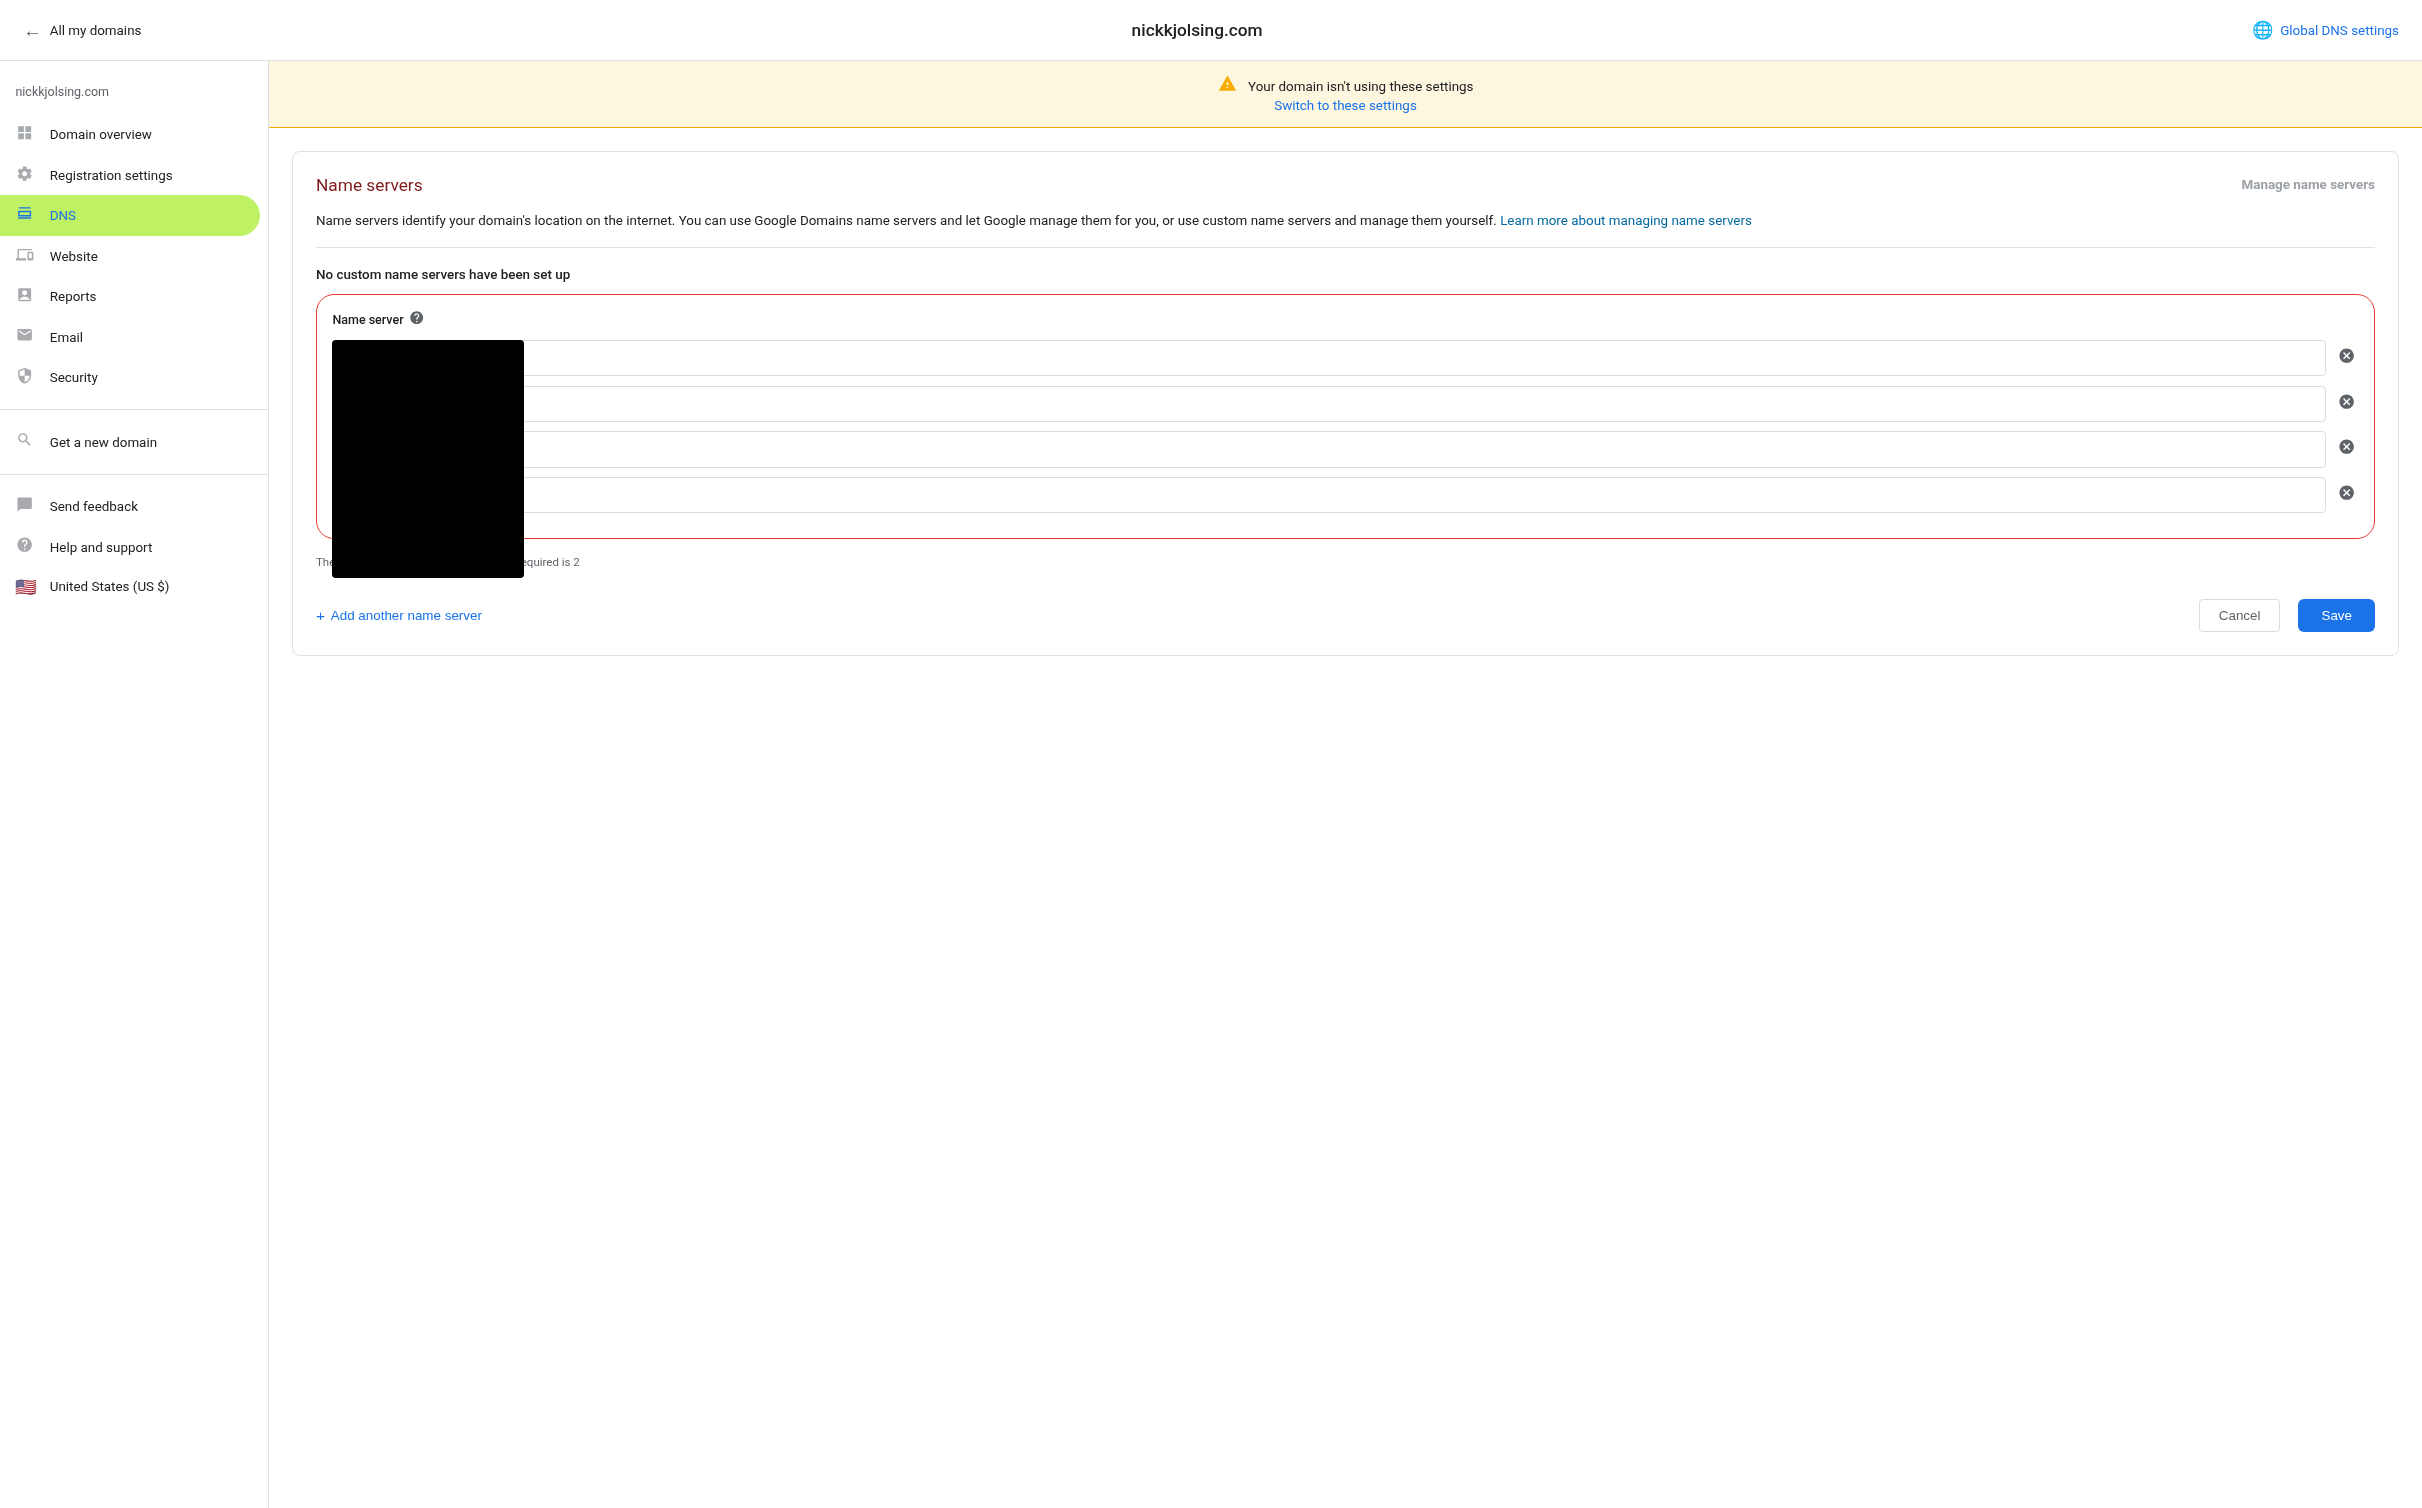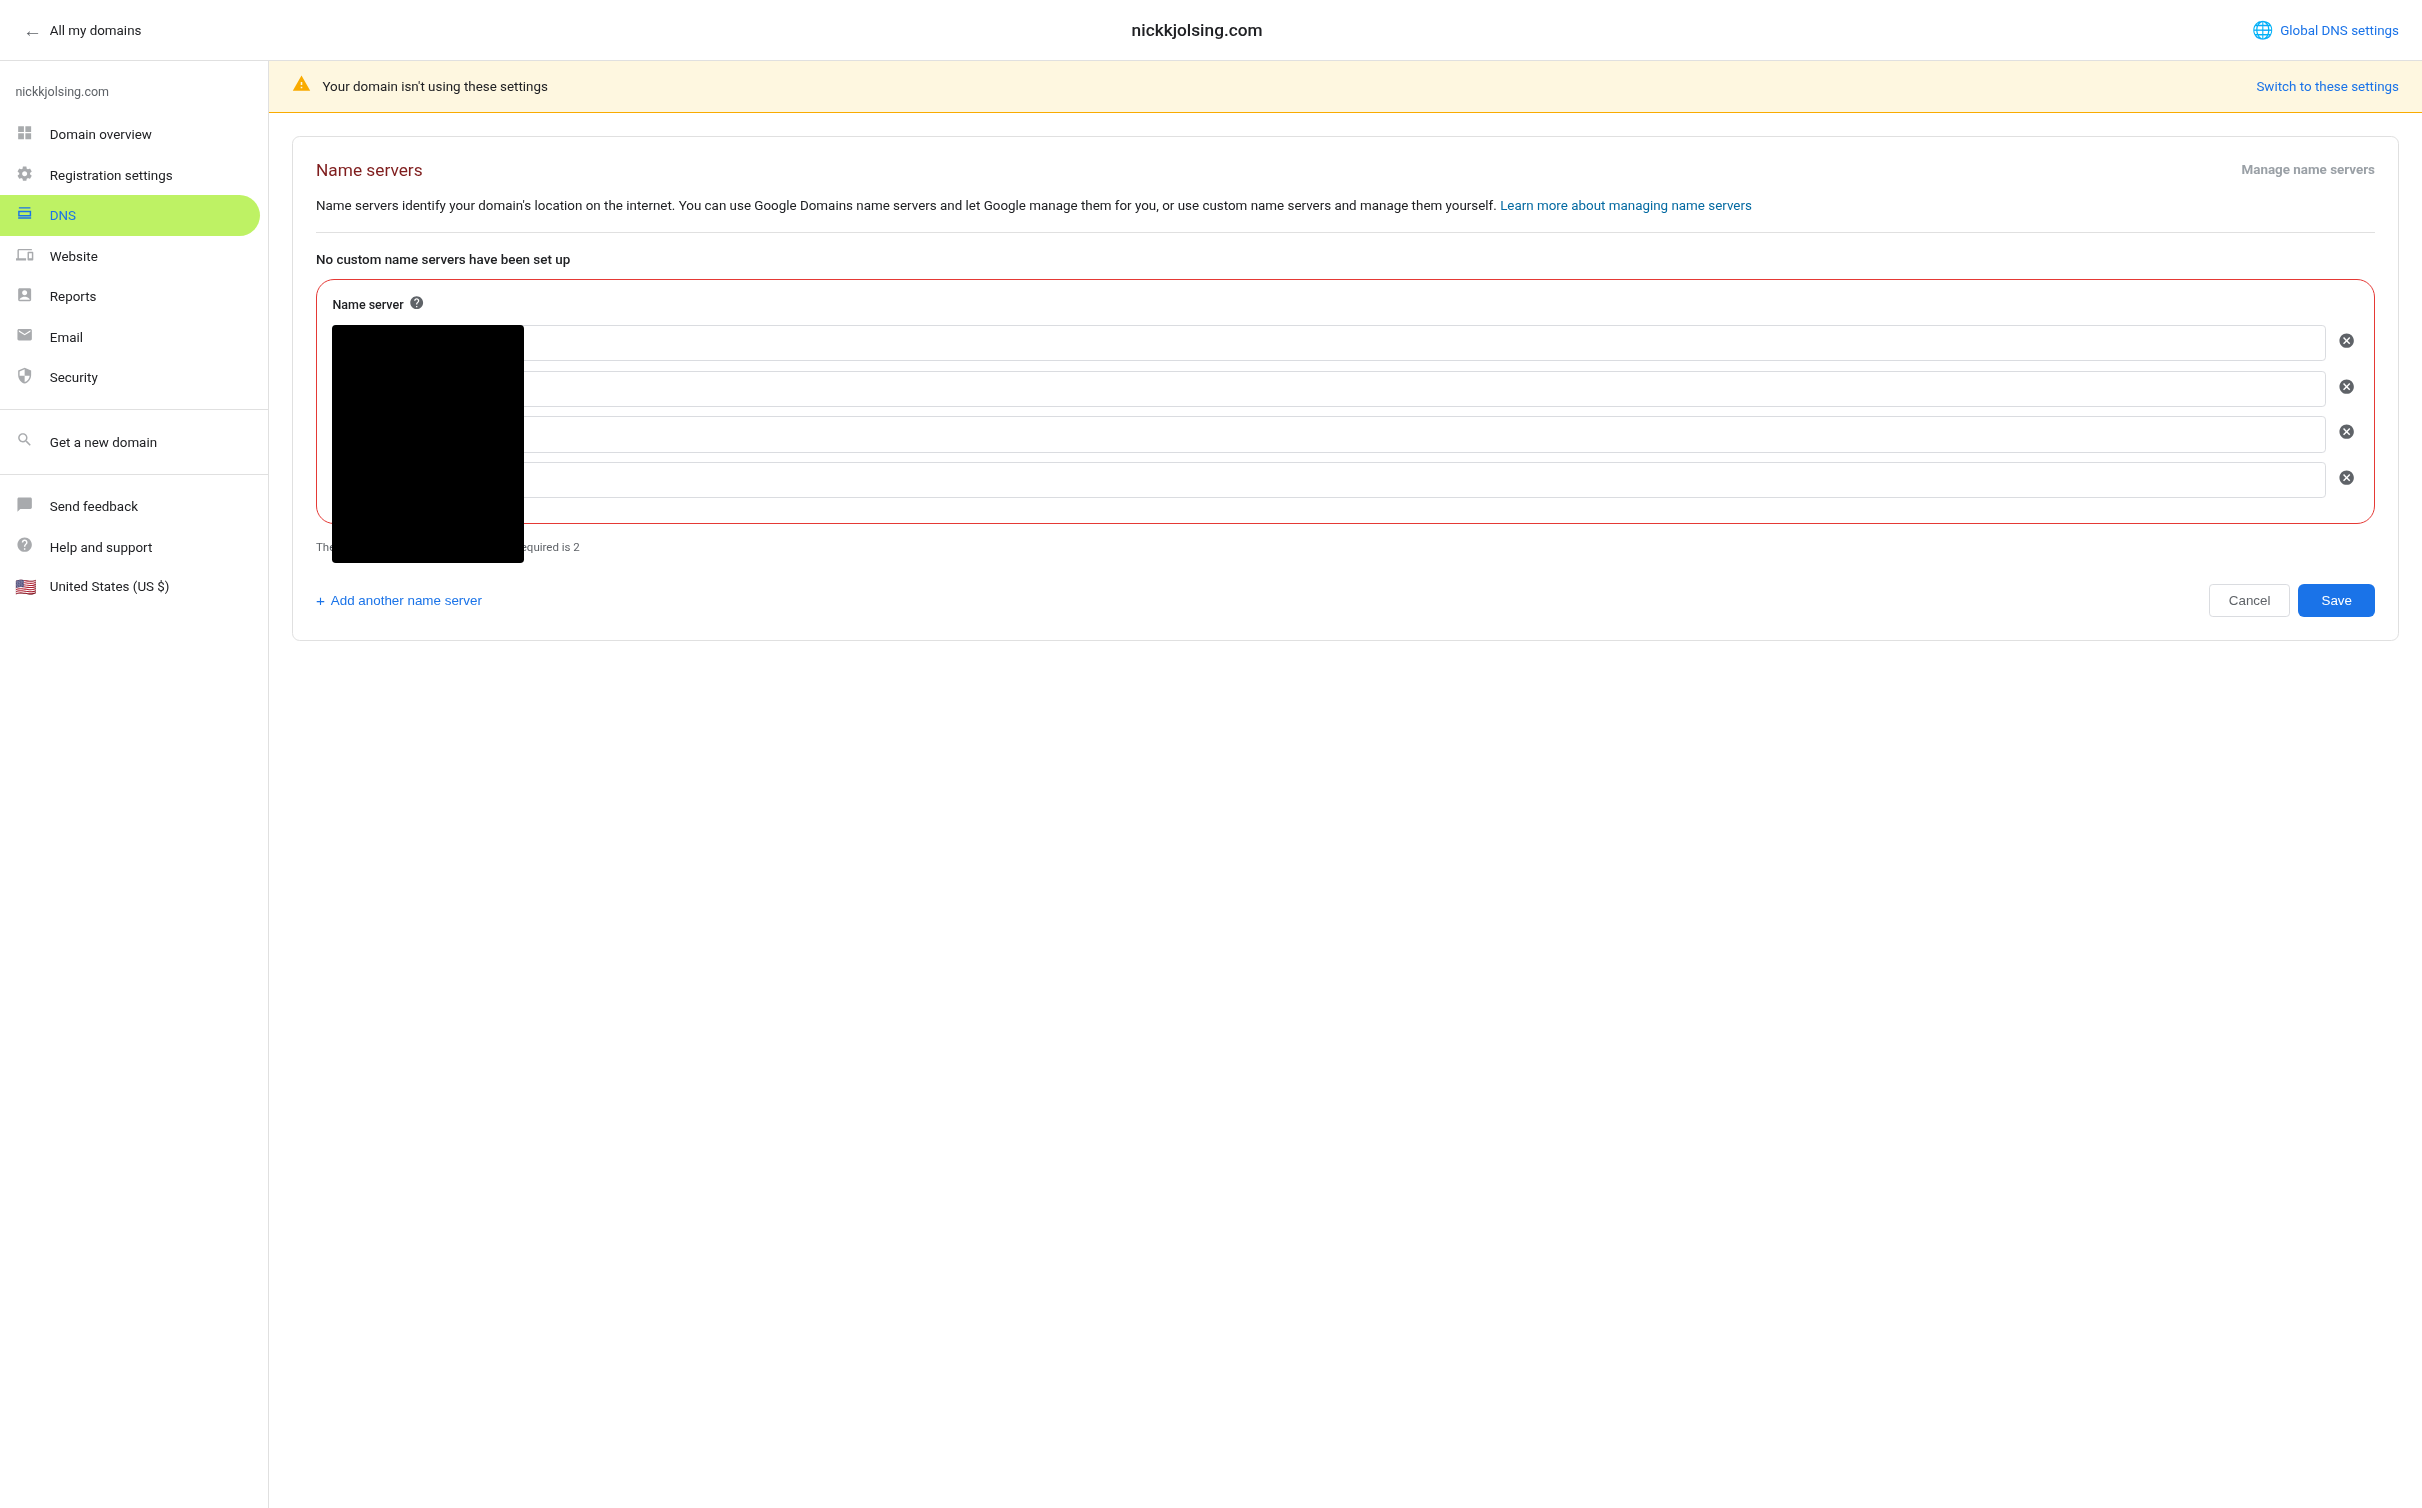--- a/index.html
+++ b/index.html
@@ -44,20 +44,21 @@
       padding: 15.4px 0; font-size: 13.4px; color: #5f6368; cursor: pointer;
       border-bottom: 1.9px solid transparent; margin-bottom: -1px;
     }
     .tab-item.active { color: #1a73e8; border-bottom-color: #1a73e8; font-weight: 500; }
 
     
     .warning-banner {
       display: flex; align-items: center; justify-content: space-between;
       background: #fef7e0; padding: 13.4px 23px; margin: 0;
       border-bottom: 1px solid #f9ab00;
+      flex-direction: column;
     }
     .warning-left { display: flex; align-items: center; gap: 11.5px; }
     .warning-icon { color: #f9ab00; font-size: 19px; }
     .warning-text { font-size: 13.4px; color: #202124; }
     .warning-action { color: #1a73e8; font-size: 13.4px; cursor: pointer; }
 
     
     .card { margin: 23px; border: 1px solid #e0e0e0; border-radius: 7.7px; background: #fff; }
 
     
@@ -96,21 +97,21 @@
     
     .min-note { padding: 7.7px 23px 15.4px 23px; font-size: 11.5px; color: #5f6368; }
 
     
     .card-footer {
       display: flex; align-items: center; justify-content: space-between;
       padding: 15.4px 23px 23px 23px;
     }
     .add-server-btn { display: flex; align-items: center; gap: 5.8px; color: #1a73e8; font-size: 13.4px; cursor: pointer; background: none; border: none; }
     .add-server-plus { font-size: 15.4px; font-weight: 500; }
-    .footer-actions { display: flex; gap: 8px; }
+    .footer-actions { display: flex; gap: 18px; }
     .cancel-btn {
       padding: 7.7px 19px; border: 1px solid #dadce0; border-radius: 3.8px;
       font-size: 13.4px; color: #5f6368; cursor: pointer; background: #fff;
     }
     .save-btn {
       padding: 7.7px 23px; background: #1a73e8; color: #fff;
       border: none; border-radius: 6px; font-size: 13.4px; cursor: pointer; font-weight: 500;
     }
   </style>
 </head>

